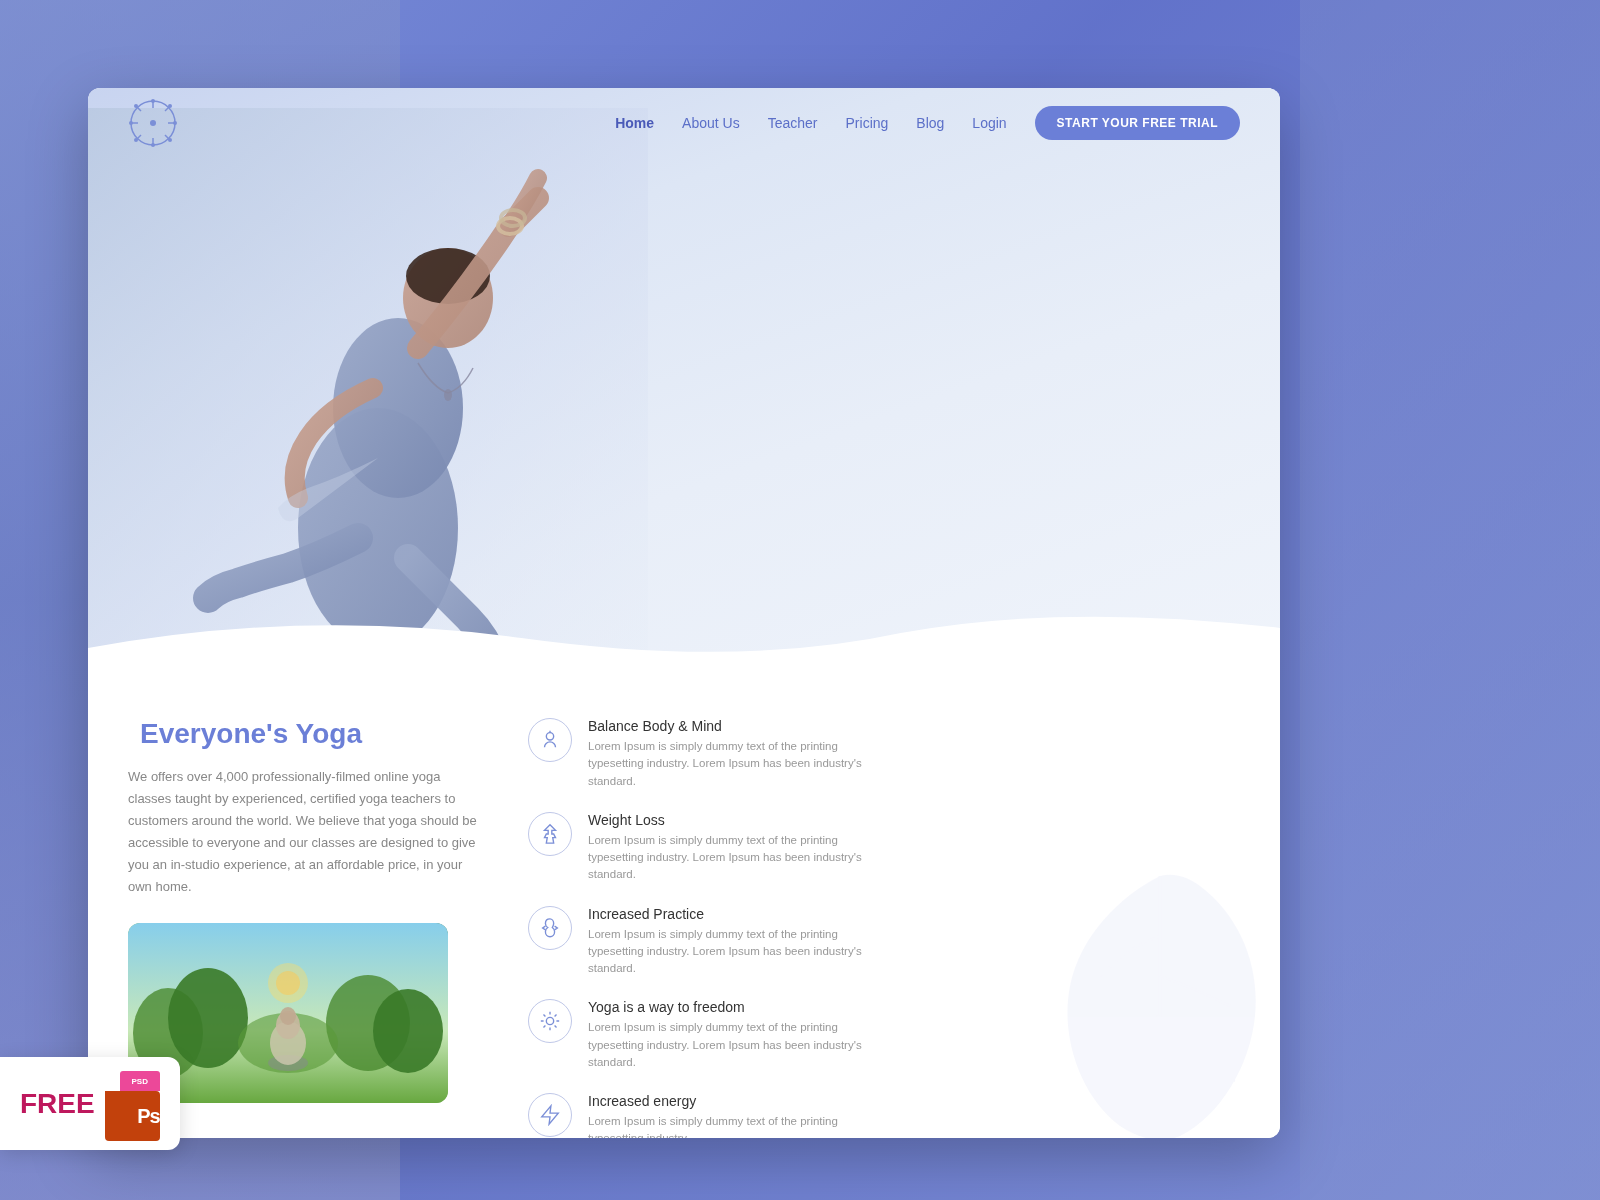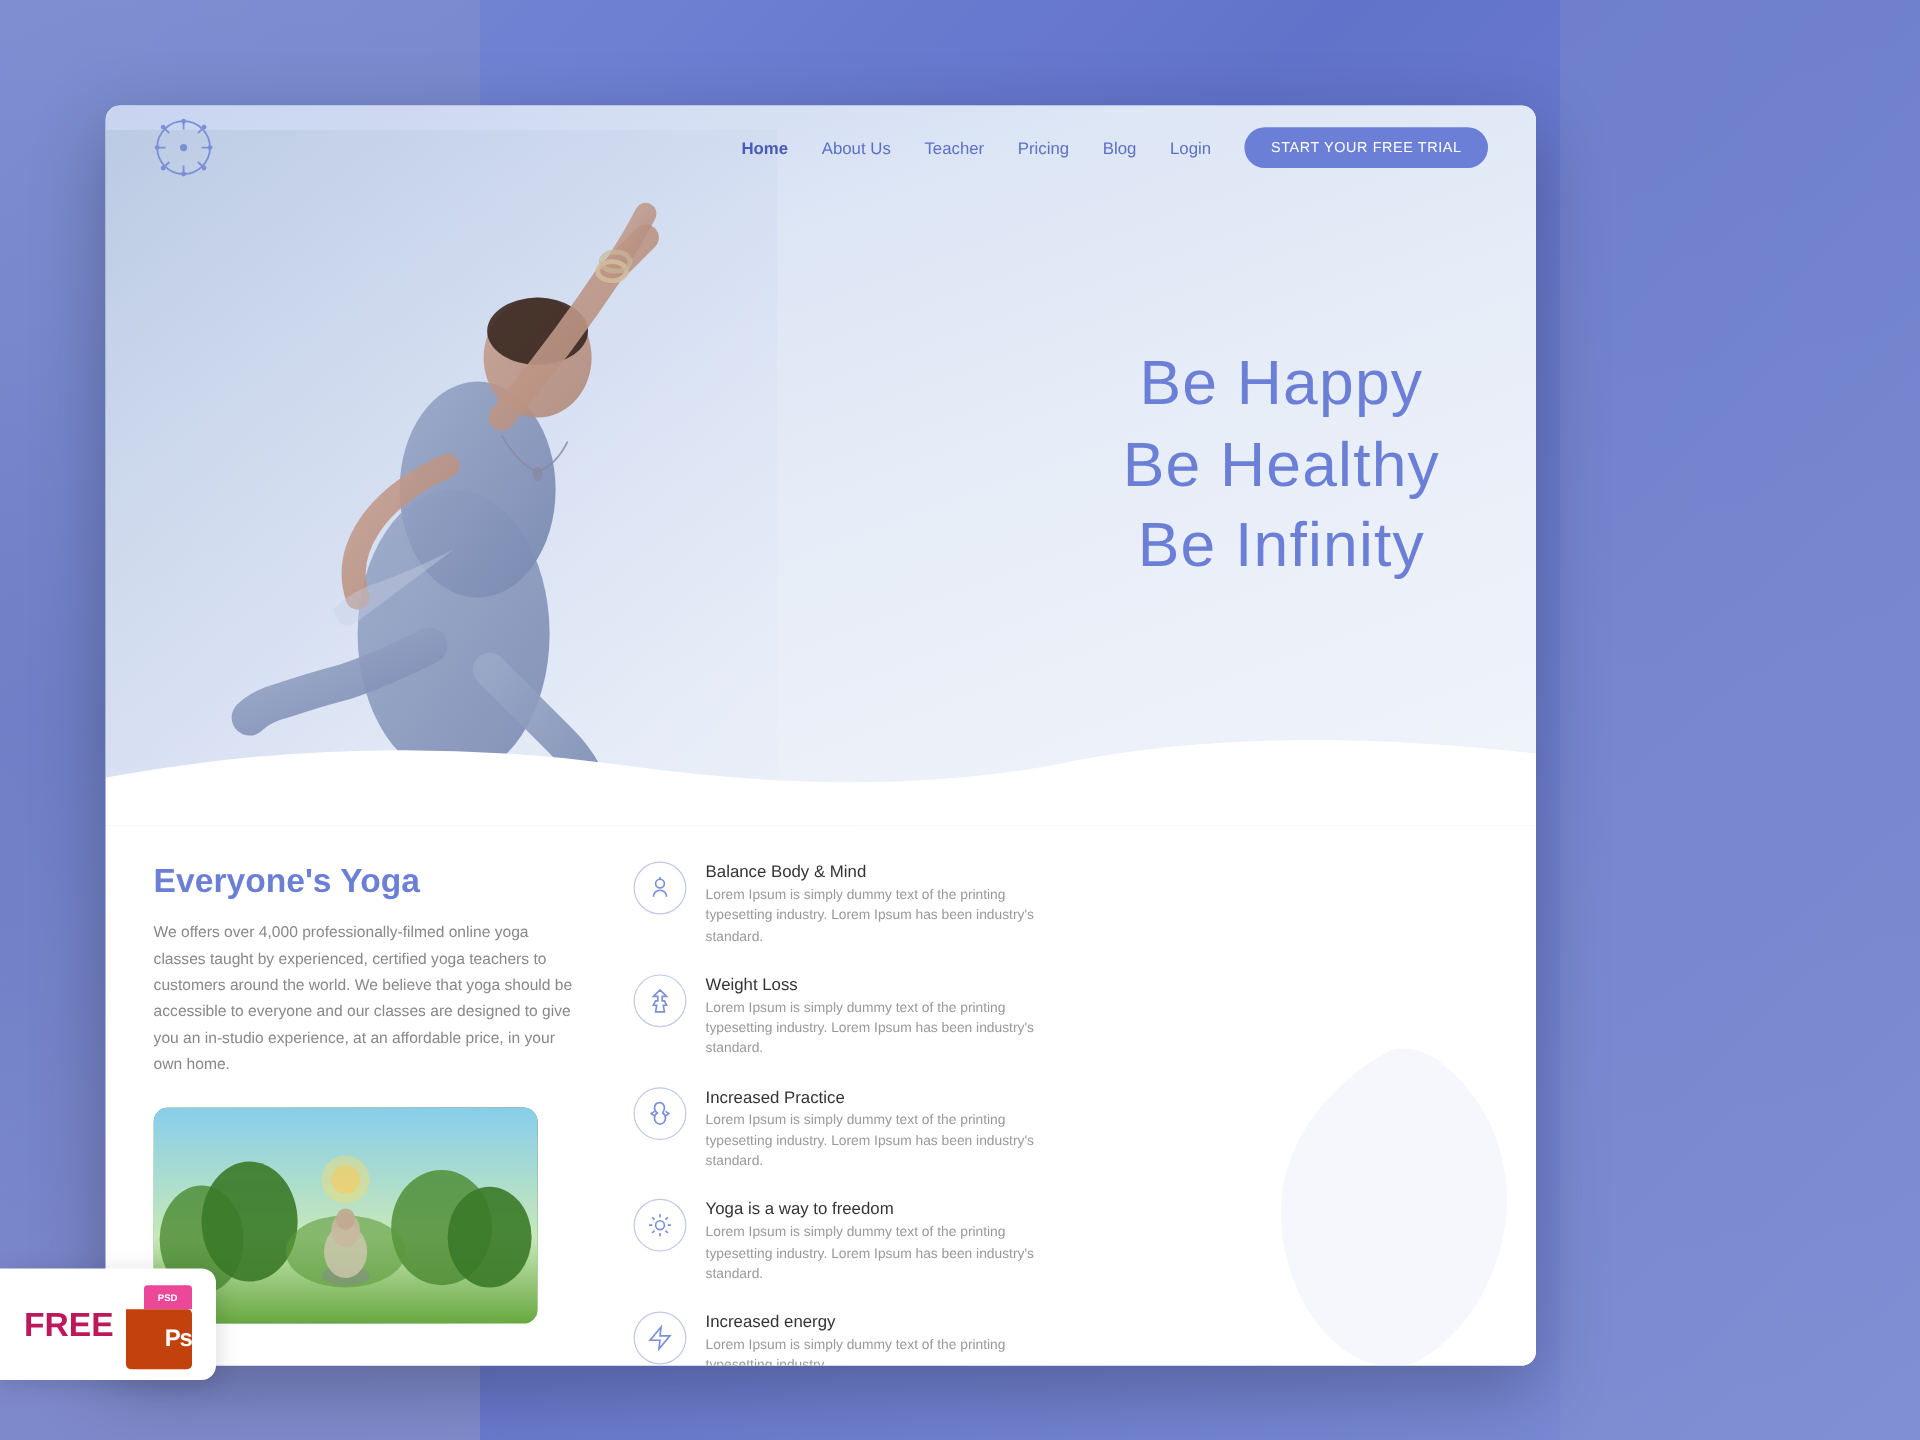--- a/index.html
+++ b/index.html
@@ -80,21 +80,21 @@
       color: #4a5ab8;
     }
 
     .nav-cta {
       background: #6b7fd7;
       color: #fff;
       border: none;
       border-radius: 25px;
       padding: 10px 22px;
       font-size: 12px;
-      font-weight: 400;
+      font-weight: 700;
       cursor: pointer;
       letter-spacing: 0.5px;
     }
 
     
     .hero-tagline {
       position: absolute;
       right: 80px;
       top: 50%;
       transform: translateY(-50%);
@@ -123,20 +123,21 @@
     .yoga-svg {
       width: 100%;
       height: 100%;
     }
 
     .section-title {
       font-size: 28px;
       font-weight: 700;
       color: #6b7fd7;
       margin-bottom: 16px;
+      margin-left: 12px;
     }
 
     .section-desc {
       font-size: 13px;
       color: #888;
       line-height: 1.7;
       margin-bottom: 24px;
     }
 
     .video-thumb {
@@ -309,25 +310,20 @@
         <a class="nav-link active">Home</a>
         <a class="nav-link">About Us</a>
         <a class="nav-link">Teacher</a>
         <a class="nav-link">Pricing</a>
         <a class="nav-link">Blog</a>
         <a class="nav-link">Login</a>
         <button class="nav-cta">START YOUR FREE TRIAL</button>
       </div>
     </nav>
 
-    <div class="hero-tagline">
-      <h1>Be Happy</h1>
-      <h1>Be Healthy</h1>
-      <h1>Be Infinity</h1>
-    </div>
 
     <div class="hero-image">
       <svg viewBox="0 0 560 580" xmlns="http://www.w3.org/2000/svg" class="yoga-svg">
 
         <defs>
           <linearGradient id="heroGrad" x1="0%" y1="0%" x2="100%" y2="100%">
             <stop offset="0%" style="stop-color:#b8c8e0;stop-opacity:0.8"></stop>
             <stop offset="50%" style="stop-color:#d0daf0;stop-opacity:0.6"></stop>
             <stop offset="100%" style="stop-color:#e8eef8;stop-opacity:0.3"></stop>
           </linearGradient>

